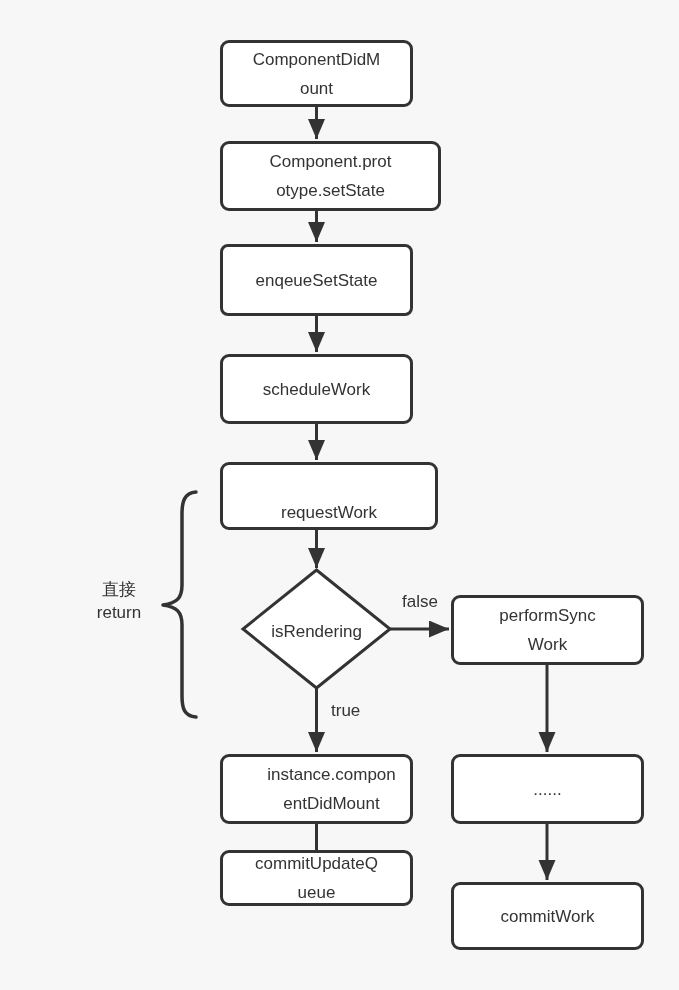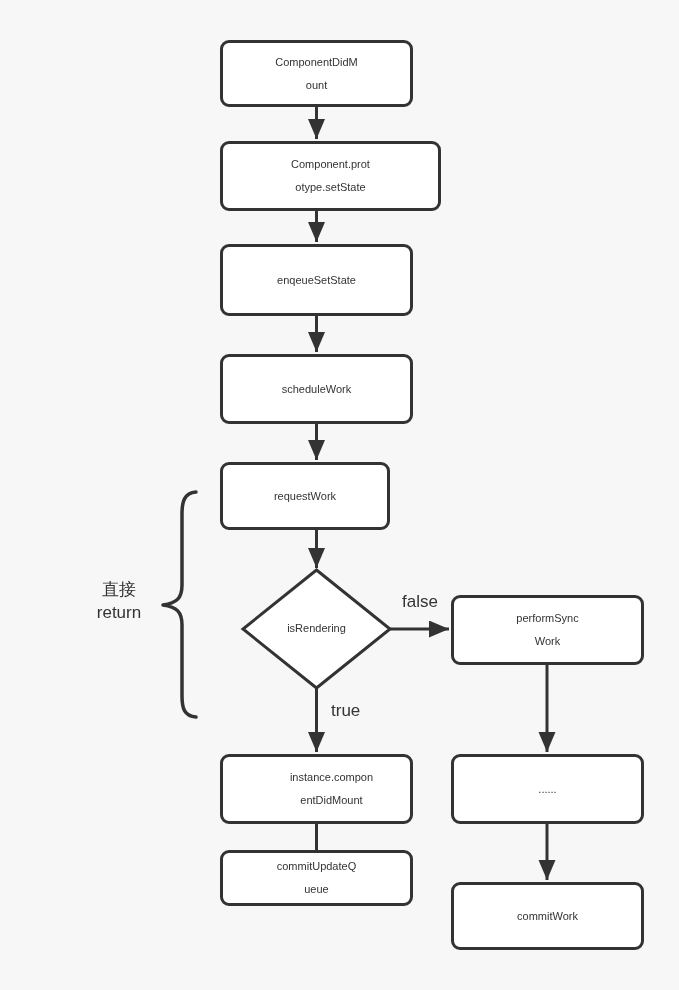--- a/index.html
+++ b/index.html
@@ -45,22 +45,22 @@
     position: absolute;
     background: var(--box-fill);
     border: 3px solid var(--stroke);
     border-radius: 9px;
     display: flex;
     align-items: center;
     justify-content: center;
     text-align: center;
   }
   .node-label, .diamond-label {
-    font-size: 11px;
-    line-height: 23px;
+    font-size: 17px;
+    line-height: 29px;
     color: var(--text);
     white-space: pre-line;
   }
   .diamond-label {
     position: absolute;
     text-align: center;
   }
   .edge-label {
     position: absolute;
     font-size: 17px;
@@ -116,29 +116,29 @@
   <div class="node" style="left:220px; top:40px;  width:193px; height:67px;">
     <span class="node-label">ComponentDidM
 ount</span>
   </div>
 
   <div class="node" style="left:220px; top:141px; width:221px; height:70px;">
     <span class="node-label">Component.prot
 otype.setState</span>
   </div>
 
-  <div class="node" style="left:220px; top:244px; width:193px; height:72px;">
+  <div class="node" style="left:220px; top:244px; width:193px; height:72px;border-radius:8px;">
     <span class="node-label">enqeueSetState</span>
   </div>
 
   <div class="node" style="left:220px; top:354px; width:193px; height:70px;">
     <span class="node-label">scheduleWork</span>
   </div>
 
-  <div class="node" style="left:220px; top:462px; width:170px; height:68px;">
+  <div class="node" style="left:220px; top:462px; width:218px; height:68px;align-items:flex-end;">
     <span class="node-label">requestWork</span>
   </div>
 
   <div class="diamond-label" style="left:251px; top:617px; width:131px;">isRendering</div>
 
   <div class="node" style="left:220px; top:754px; width:193px; height:70px;padding-left:30px;">
     <span class="node-label">instance.compon
 entDidMount</span>
   </div>
 

